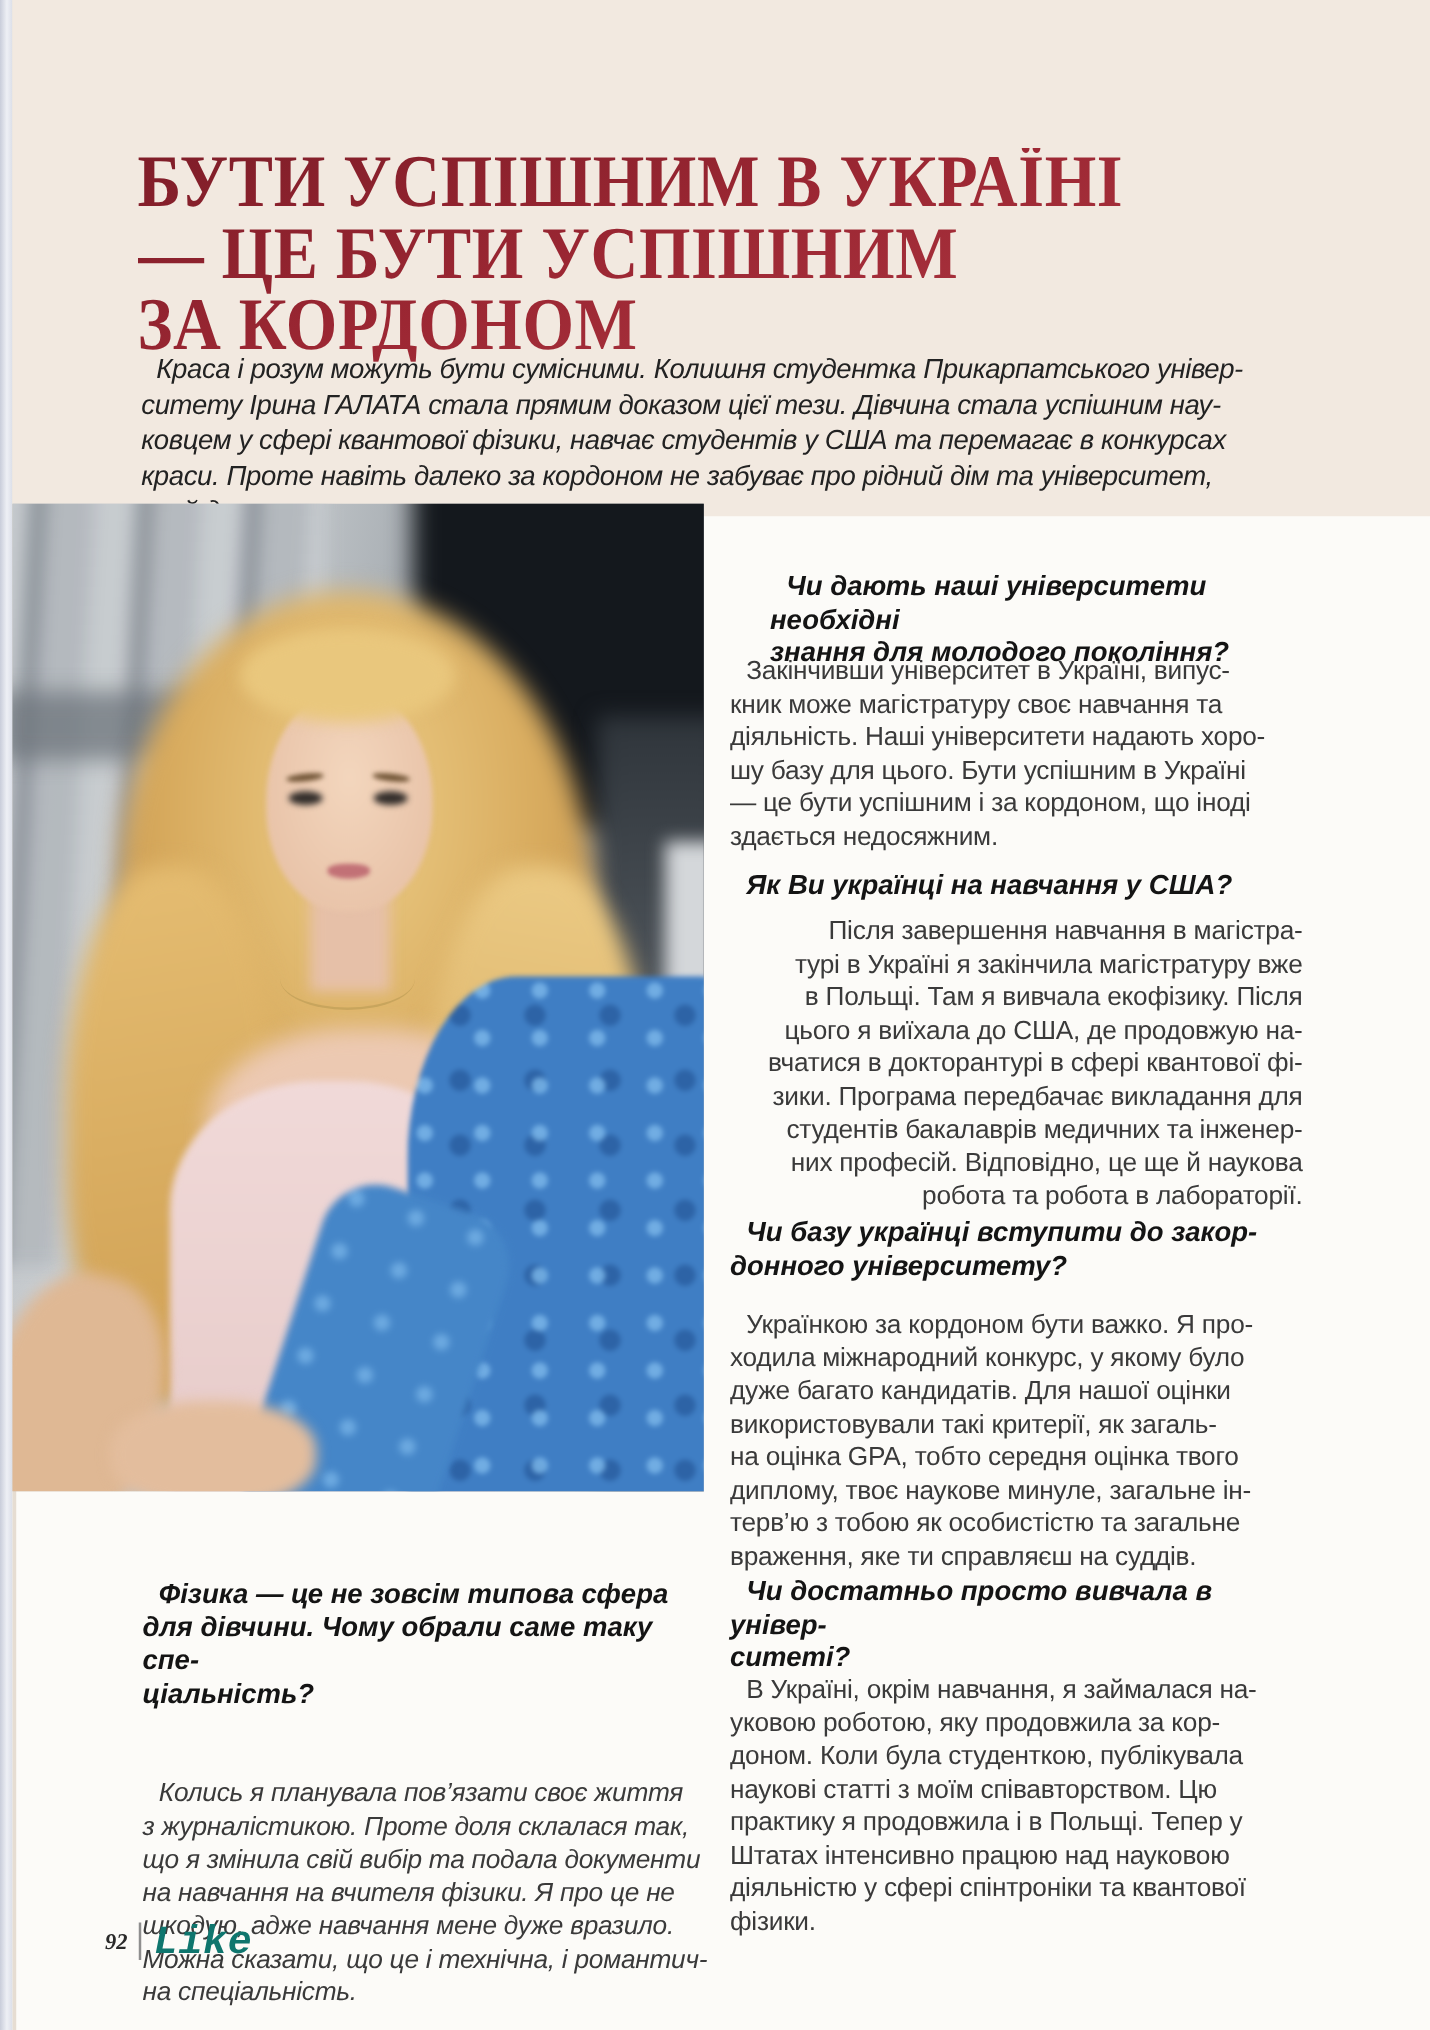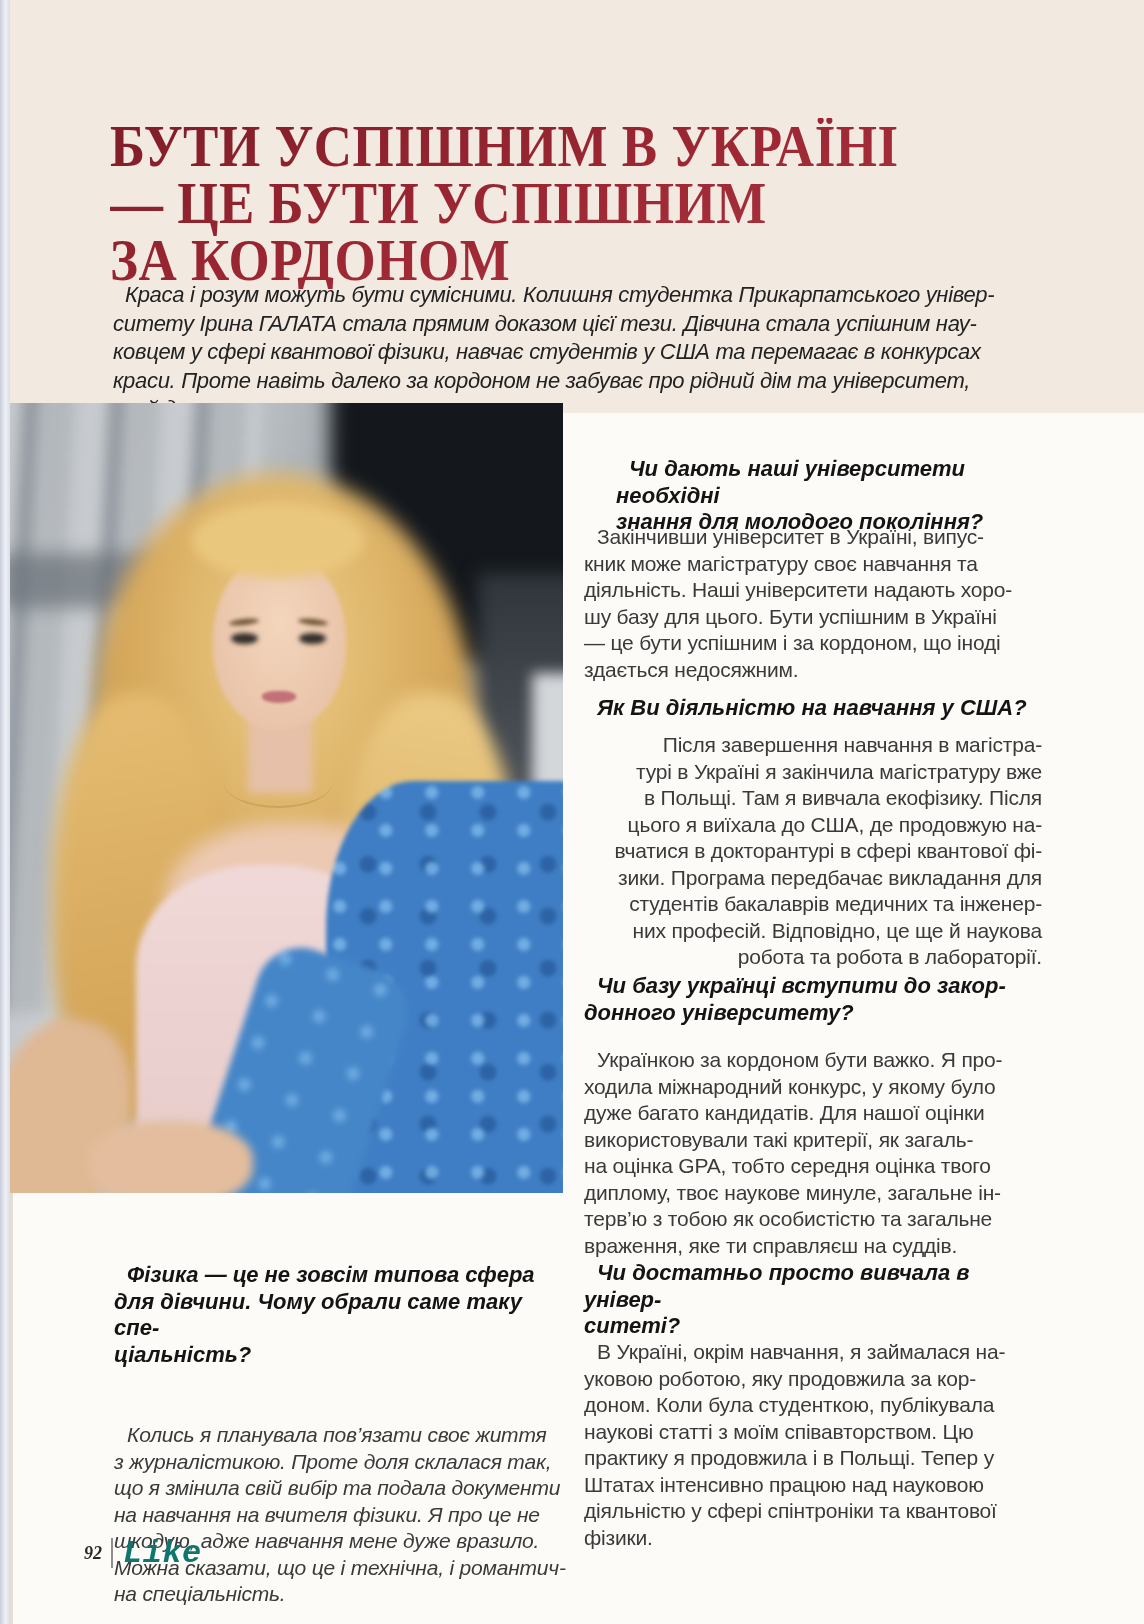--- a/index.html
+++ b/index.html
@@ -135,21 +135,21 @@
   <section>
     <p class="abs rc q lines" style="top:434px;margin-left:32px;">Чи дають наші університети необхідні
 знання для молодого покоління?</p>
     <p class="abs rc a lines" style="top:503px;">Закінчивши університет в Україні, випус-
 кник може магістратуру своє навчання та
 діяльність. Наші університети надають хоро-
 шу базу для цього. Бути успішним в Україні
 — це бути успішним і за кордоном, що іноді
 здається недосяжним.</p>
 
-    <p class="abs rc q lines" style="top:673px;">Як Ви діяльністю на навчання у США?</p>
+    <p class="abs rc q lines" style="top:673px;">Як Ви українці на навчання у США?</p>
     <p class="abs rc a lines" style="top:711px;text-align:right;">Після завершення навчання в магістра-
 турі в Україні я закінчила магістратуру вже
 в Польщі. Там я вивчала екофізику. Після
 цього я виїхала до США, де продовжую на-
 вчатися в докторантурі в сфері квантової фі-
 зики. Програма передбачає викладання для
 студентів бакалаврів медичних та інженер-
 них професій. Відповідно, це ще й наукова
 робота та робота в лабораторії.</p>
 

